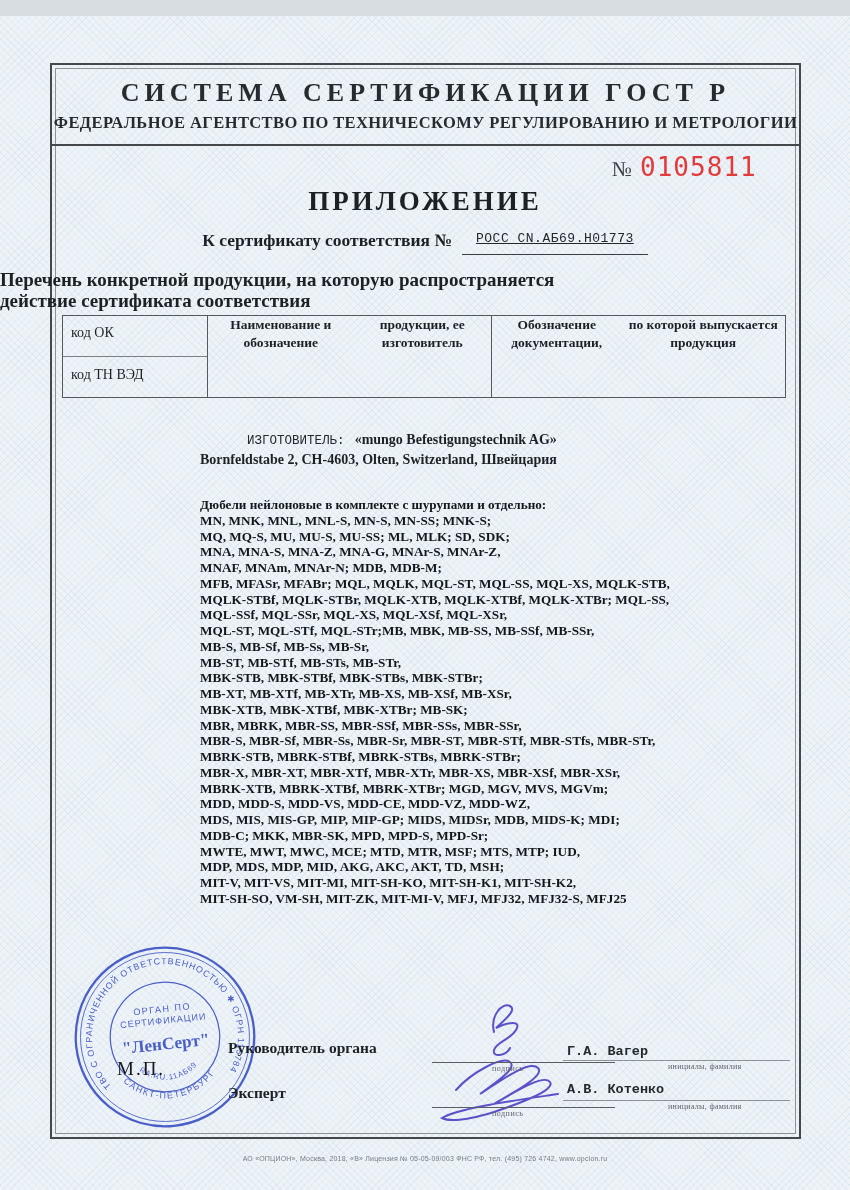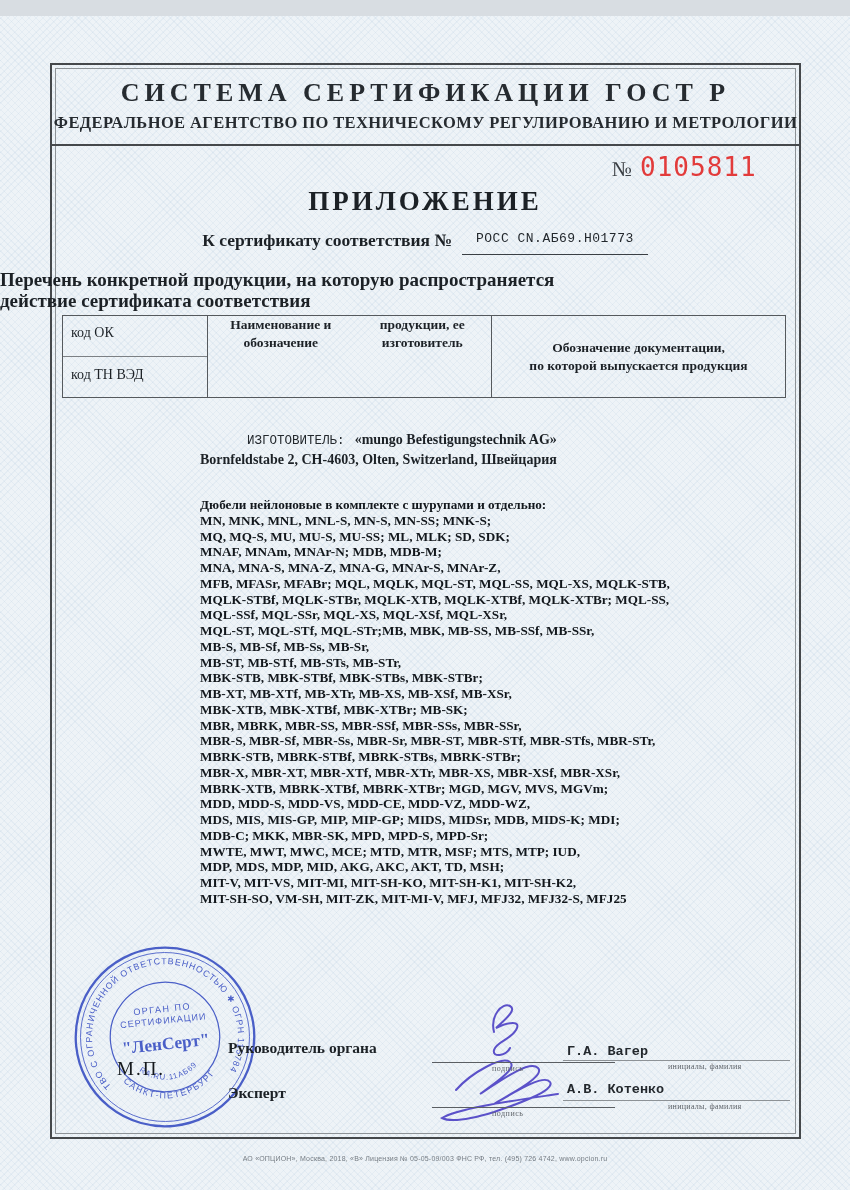--- a/index.html
+++ b/index.html
@@ -23,32 +23,32 @@
   .agency   { margin-top:5px; font-size:16.5px; font-weight:bold; letter-spacing:.4px; color:#262b30; }
 
   .form-number { position:absolute; left:612px; top:136px; white-space:nowrap; }
   .form-number .no { font-size:21px; color:#3a3f44; }
   .form-number .digits { font-family:"DejaVu Sans Mono", monospace; font-size:26px; letter-spacing:1px; color:#e23b3b; margin-left:8px; }
 
   .doc-title { position:absolute; left:0; width:850px; top:170px; text-align:center; font-size:27px; font-weight:bold; letter-spacing:3px; }
 
   .cert-line { position:absolute; left:0; width:850px; top:214px; text-align:center; font-size:17.5px; font-weight:bold; }
   .cert-line .value-wrap { display:inline-block; vertical-align:baseline; border-bottom:1.5px solid #3a3f44; margin-left:10px; padding:0 14px 3px 14px; }
-  .cert-line .value { font-family:"Liberation Mono", monospace; font-weight:normal; font-size:13px; letter-spacing:.5px; position:relative; top:-4px; color:#23282d; }
+  .cert-line .value { font-family:"Liberation Mono", monospace; font-weight:normal; font-size:13px; letter-spacing:.5px; position:relative; top:-4px; color:#23282d;text-decoration:underline; }
 
   .subtitle { position:absolute; left:0; width:850px; top:253px; font-size:19px; font-weight:bold; line-height:21px; }
 
   .spec-table { position:absolute; left:62px; top:299px; width:724px; height:83px; border:1px solid #55595d; }
   .col-div1 { position:absolute; left:144px; top:0; bottom:0; width:1px; background:#55595d; }
   .col-div2 { position:absolute; left:428px; top:0; bottom:0; width:1px; background:#55595d; }
   .row-div  { position:absolute; left:0; width:144px; top:40px; height:1px; background:#7c8084; }
   .cell-ok     { position:absolute; left:8px; top:9px;  font-size:14px; }
   .cell-tnved  { position:absolute; left:8px; top:51px; font-size:14px; }
   .cell-name   { position:absolute; left:145px; width:283px; top:0; height:100%; display:flex; flex-direction:row; justify-content:center; text-align:center; font-size:13.5px; font-weight:bold; line-height:18px; }
-  .cell-doc    { position:absolute; left:429px; right:0; top:0; height:100%; display:flex; flex-direction:column; justify-content:center; text-align:center; font-size:13.5px; font-weight:bold; line-height:18px; }
+  .cell-doc    { position:absolute; left:429px; right:0; top:0; height:100%; display:flex; flex-direction:row; justify-content:center; text-align:center; font-size:13.5px; font-weight:bold; line-height:18px; }
 
   .manufacturer { position:absolute; left:200px; top:414px;text-align:right; }
   .man-label { font-family:"Liberation Mono", monospace; font-size:12.5px; color:#23282d; }
   .man-name  { font-size:14px; font-weight:bold; margin-left:6px; }
   .man-addr  { font-size:14px; font-weight:bold; margin-top:4px; }
 
   .product-list { position:absolute; left:200px; top:481px; width:560px; }
   .pl-line { font-size:13.2px; font-weight:bold; line-height:15.75px; white-space:nowrap; color:#12171c; }
 
   .stamp-wrap { position:absolute; left:69px; top:925px; width:192px; height:192px; transform:rotate(-6deg); opacity:.92; }
@@ -125,22 +125,22 @@
       <span class="man-label">ИЗГОТОВИТЕЛЬ:</span>
       <span class="man-name">«mungo Befestigungstechnik AG»</span>
     </div>
     <div class="man-addr">Bornfeldstabe 2, CH-4603, Olten, Switzerland, Швейцария</div>
   </div>
 
   <div class="product-list">
       <div class="pl-line">Дюбели нейлоновые в комплекте с шурупами и отдельно:</div>
       <div class="pl-line">MN, MNK, MNL, MNL-S, MN-S, MN-SS; MNK-S;</div>
       <div class="pl-line">MQ, MQ-S, MU, MU-S, MU-SS; ML, MLK; SD, SDK;</div>
+      <div class="pl-line">MNA, MNA-S, MNA-Z, MNA-G, MNAr-S, MNAr-Z,</div>
       <div class="pl-line">MNAF, MNAm, MNAr-N; MDB, MDB-M;</div>
-      <div class="pl-line">MNA, MNA-S, MNA-Z, MNA-G, MNAr-S, MNAr-Z,</div>
       <div class="pl-line">MFB, MFASr, MFABr; MQL, MQLK, MQL-ST, MQL-SS, MQL-XS, MQLK-STB,</div>
       <div class="pl-line">MQLK-STBf, MQLK-STBr, MQLK-XTB, MQLK-XTBf, MQLK-XTBr; MQL-SS,</div>
       <div class="pl-line">MQL-SSf, MQL-SSr, MQL-XS, MQL-XSf, MQL-XSr,</div>
       <div class="pl-line">MQL-ST, MQL-STf, MQL-STr;MB, MBK, MB-SS, MB-SSf, MB-SSr,</div>
       <div class="pl-line">MB-S, MB-Sf, MB-Ss, MB-Sr,</div>
       <div class="pl-line">MB-ST, MB-STf, MB-STs,  MB-STr,</div>
       <div class="pl-line">MBK-STB, MBK-STBf, MBK-STBs, MBK-STBr;</div>
       <div class="pl-line">MB-XT, MB-XTf, MB-XTr, MB-XS, MB-XSf, MB-XSr,</div>
       <div class="pl-line">MBK-XTB, MBK-XTBf, MBK-XTBr; MB-SK;</div>
       <div class="pl-line">MBR, MBRK, MBR-SS, MBR-SSf, MBR-SSs, MBR-SSr,</div>

